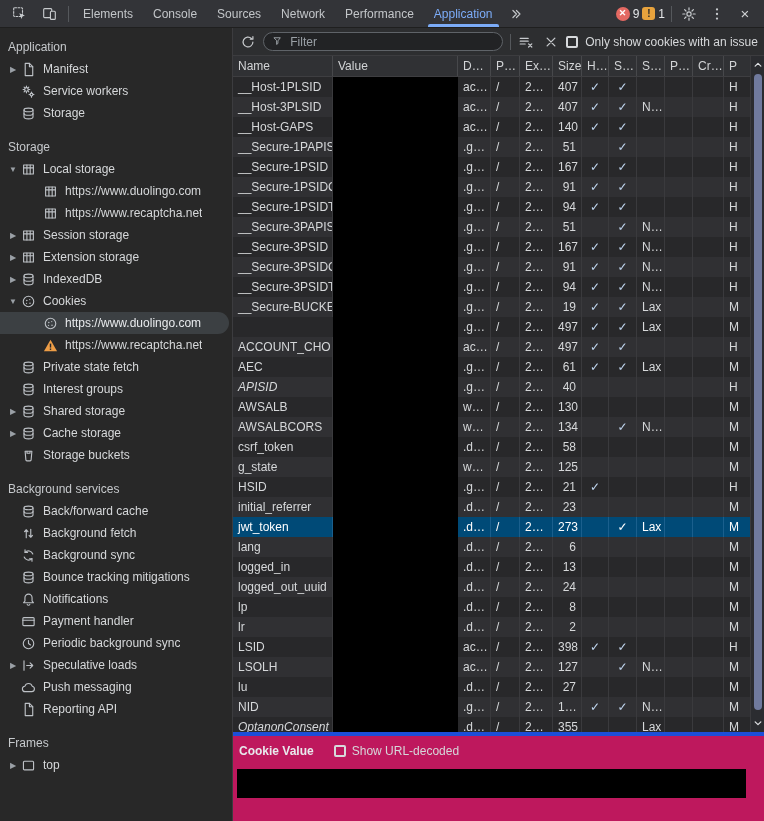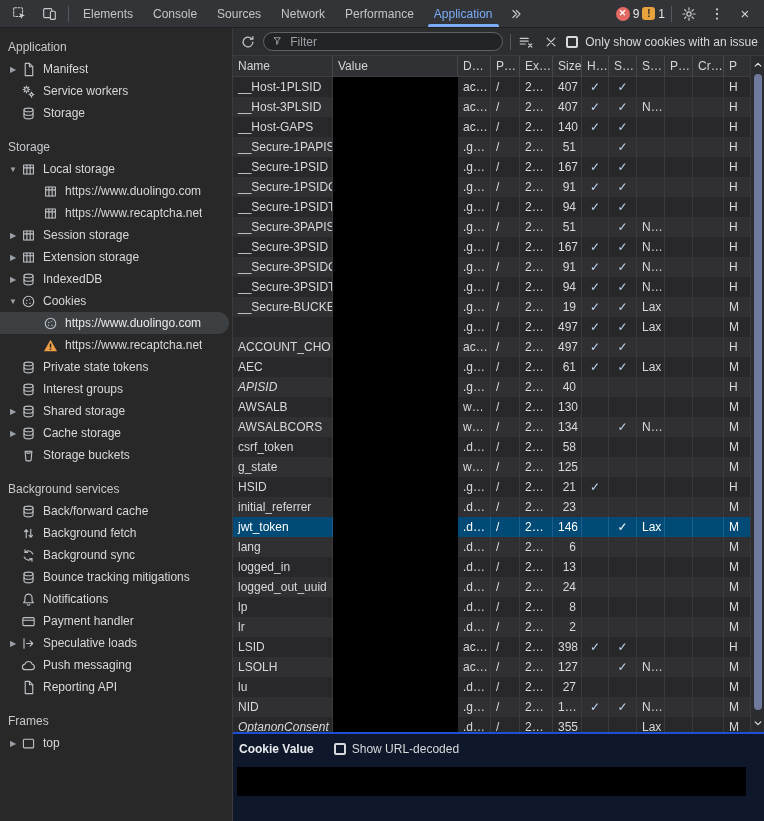--- a/index.html
+++ b/index.html
@@ -91,21 +91,21 @@
   .vscrollbar {
     position:absolute; top:0; right:0; bottom:0; width:14px; background:#2b2c30;
     border-left:1px solid #3a3a3d;
   }
   .vscrollbar .chev { position:absolute; left:0; width:14px; height:14px; display:flex; align-items:center; justify-content:center; color:#e0e2e4; }
   .vscrollbar .chev.up { top:2px; }
   .vscrollbar .chev.down { bottom:2px; }
   .vscroll-thumb { position:absolute; left:3px; width:8px; top:18px; bottom:22px; border-radius:4px; background:var(--scrollbar-thumb,#707a9e); }
 
   
-  .value-pane { flex:1; background:#0f172a; border-top:2px solid #1d4ed8; padding:5px 0 0 4px; }
+  .value-pane { flex:1; background:#be185d; border-top:4px solid #1d4ed8; padding:5px 0 0 4px; }
   .value-pane .head { display:flex; align-items:center; height:20px; }
   .value-pane .title { font-weight:bold; color:#e8eaed; padding-left:2px; }
   .value-pane .decode { display:flex; align-items:center; gap:6px; margin-left:20px; }
   .value-preview { height:29px; background:var(--redaction-black,#000); margin:8px 18px 0 0; }
 
   svg { display:block; }
 </style>
 </head>
 <body>
 
@@ -318,21 +318,21 @@
           </div>
           <div class="tree-item">
             <span class="arrow"></span>
             <span class="icon">
               <svg viewBox="0 0 16 16" width="15" height="15" fill="none" stroke="currentColor" stroke-width="1.2" stroke-linecap="round" stroke-linejoin="round">
                 <ellipse cx="8" cy="4.2" rx="4.8" ry="1.9"></ellipse>
                 <path d="M3.2 4.2v7.6c0 1 2.1 1.9 4.8 1.9s4.8-.9 4.8-1.9V4.2"></path>
                 <path d="M3.2 8c0 1 2.1 1.9 4.8 1.9S12.8 9 12.8 8"></path>
               </svg>
             </span>
-            <span class="label">Private state tokens</span>
+            <span class="label">Private state fetch</span>
           </div>
           <div class="tree-item">
             <span class="arrow"></span>
             <span class="icon">
               <svg viewBox="0 0 16 16" width="15" height="15" fill="none" stroke="currentColor" stroke-width="1.2" stroke-linecap="round" stroke-linejoin="round">
                 <ellipse cx="8" cy="4.2" rx="4.8" ry="1.9"></ellipse>
                 <path d="M3.2 4.2v7.6c0 1 2.1 1.9 4.8 1.9s4.8-.9 4.8-1.9V4.2"></path>
                 <path d="M3.2 8c0 1 2.1 1.9 4.8 1.9S12.8 9 12.8 8"></path>
               </svg>
             </span>
@@ -426,20 +426,30 @@
           </div>
           <div class="tree-item">
             <span class="arrow"></span>
             <span class="icon">
               <svg viewBox="0 0 16 16" width="15" height="15" fill="none" stroke="currentColor" stroke-width="1.2" stroke-linecap="round" stroke-linejoin="round">
                 <rect x="2" y="3.8" width="12" height="8.6" rx="1"></rect>
                 <path d="M2 6.6h12"></path>
               </svg>
             </span>
             <span class="label">Payment handler</span>
+          </div>
+          <div class="tree-item">
+            <span class="arrow"></span>
+            <span class="icon">
+              <svg viewBox="0 0 16 16" width="15" height="15" fill="none" stroke="currentColor" stroke-width="1.2" stroke-linecap="round" stroke-linejoin="round">
+                <circle cx="8" cy="8" r="5.6"></circle>
+                <path d="M8 4.8V8l2.1 1.6"></path>
+              </svg>
+            </span>
+            <span class="label">Periodic background sync</span>
           </div>
           <div class="tree-item">
             <span class="arrow">▶</span>
             <span class="icon">
               <svg viewBox="0 0 16 16" width="15" height="15" fill="none" stroke="currentColor" stroke-width="1.2" stroke-linecap="round" stroke-linejoin="round">
                 <path d="M3.2 3v10M6 8h6.5m0 0L9.7 5.2M12.5 8l-2.8 2.8"></path>
               </svg>
             </span>
             <span class="label">Speculative loads</span>
           </div>
@@ -833,21 +843,21 @@
               <div class="td col-partition" style="width: 28px;"></div>
               <div class="td col-crosssite" style="width: 31px;"></div>
               <div class="td col-priority" style="flex: 1 1 0%;">M</div>
             </div>
             <div class="tr selected">
               <div class="td col-name" style="width: 100px;">jwt_token</div>
               <div class="td col-value redacted" style="width: 125px;"></div>
               <div class="td col-domain" style="width: 33px;">.d…</div>
               <div class="td col-path" style="width: 29px;">/</div>
               <div class="td col-expires" style="width: 33px;">2…</div>
-              <div class="td col-size" style="width: 29px;">146</div>
+              <div class="td col-size" style="width: 29px;">273</div>
               <div class="td col-httponly" style="width: 27px;"></div>
               <div class="td col-secure check" style="width: 28px;">✓</div>
               <div class="td col-samesite" style="width: 28px;">Lax</div>
               <div class="td col-partition" style="width: 28px;"></div>
               <div class="td col-crosssite" style="width: 31px;"></div>
               <div class="td col-priority" style="flex: 1 1 0%;">M</div>
             </div>
             <div class="tr">
               <div class="td col-name" style="width: 100px;">lang</div>
               <div class="td col-value redacted" style="width: 125px;"></div>

